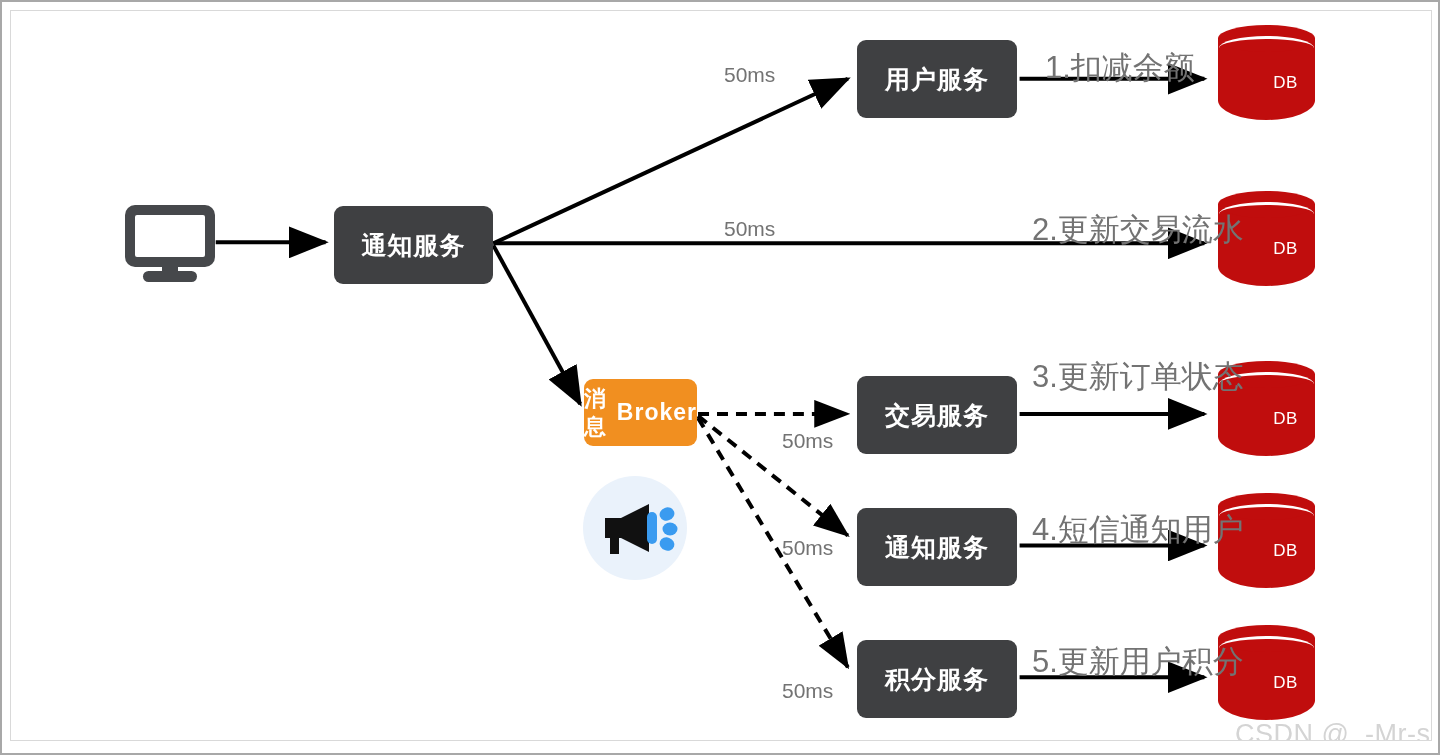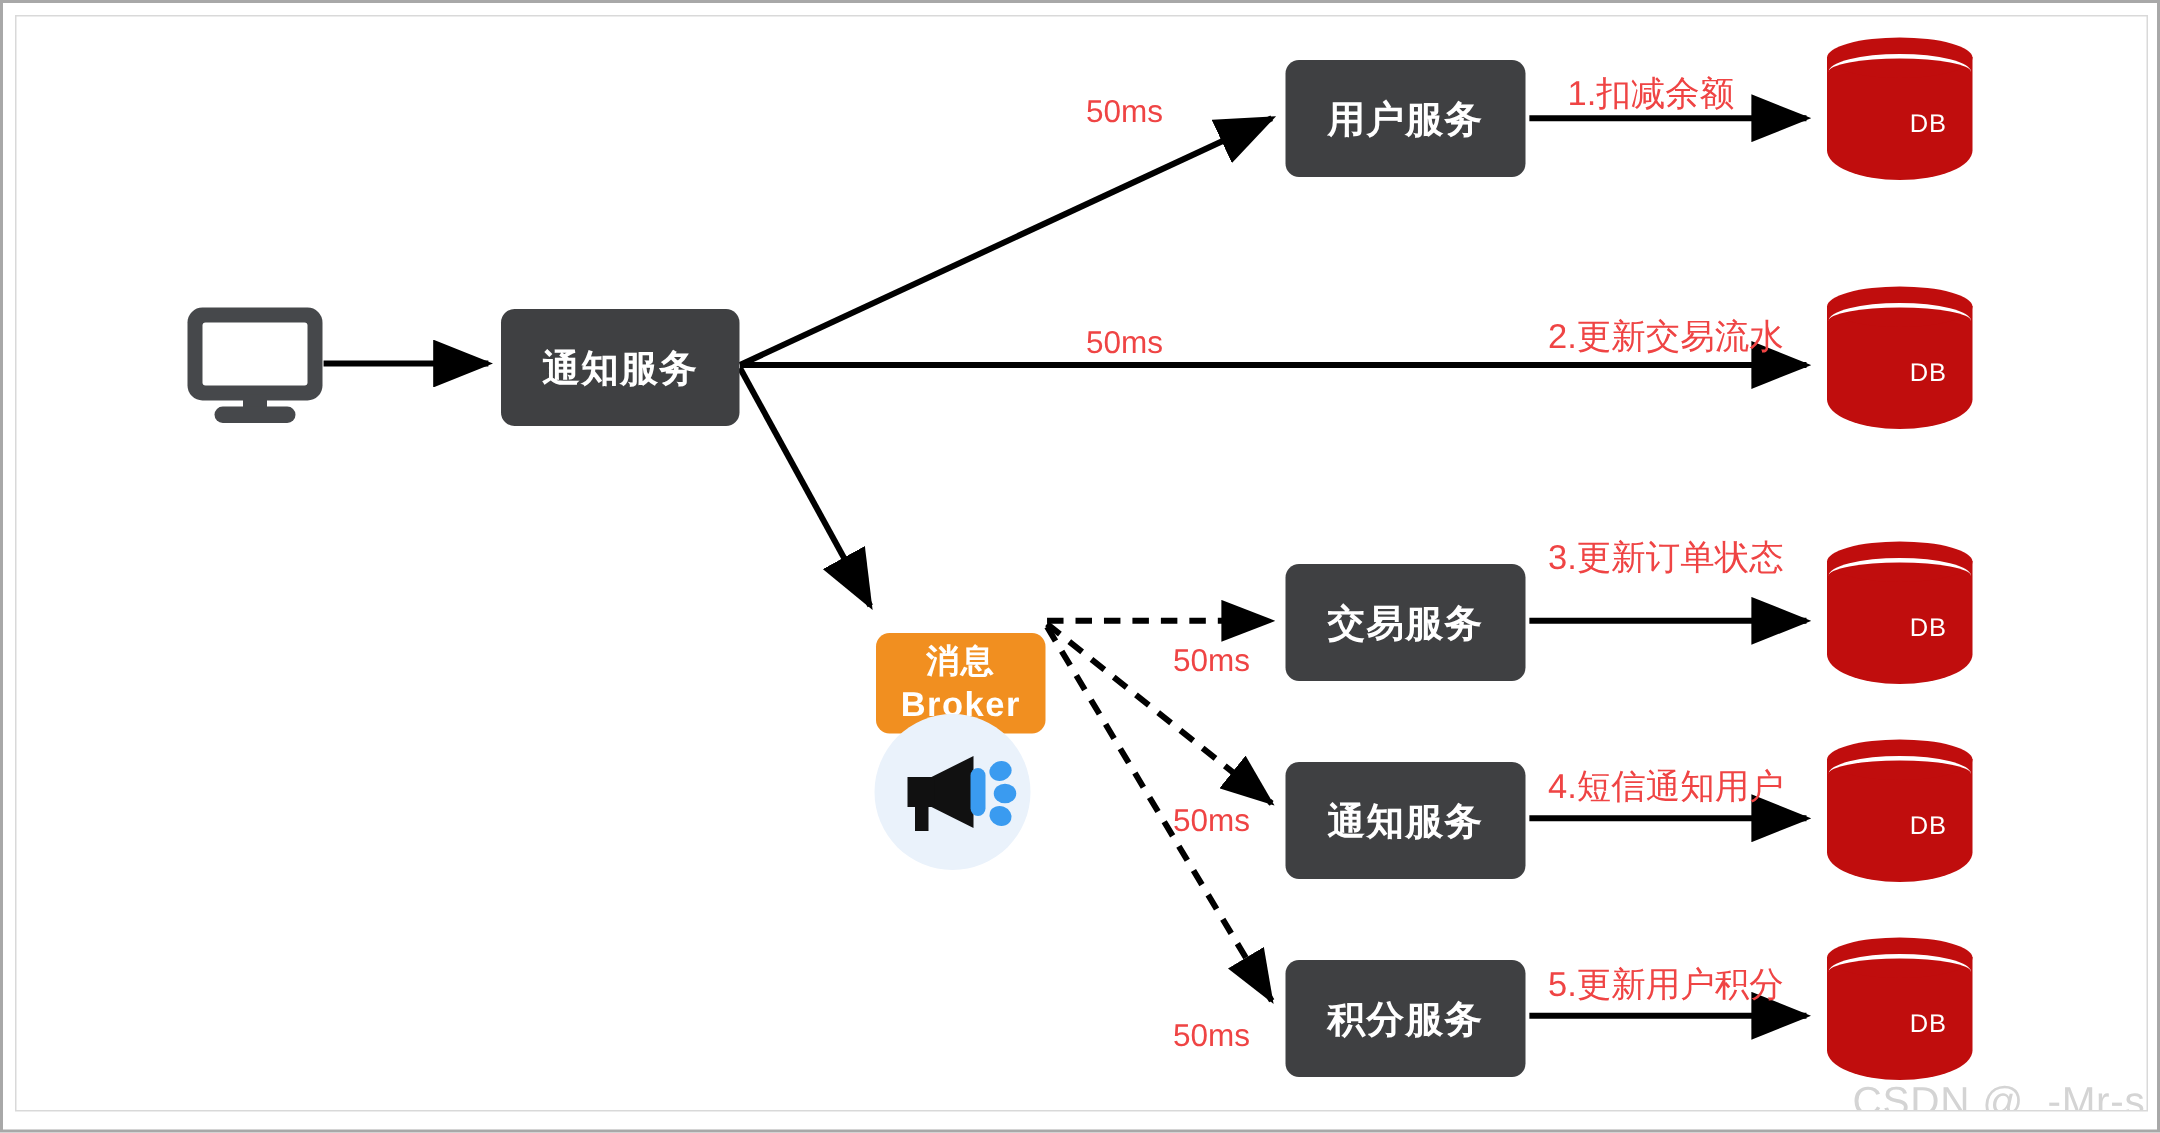--- a/index.html
+++ b/index.html
@@ -50,24 +50,23 @@
     align-items: center;
     justify-content: center;
     font-weight: bold;
     font-size: 25px;
     letter-spacing: 1px;
     box-sizing: border-box;
   }
   .svc.broker {
     background: #f18f20;
     border-radius: 9px;
-    flex-direction: column;
+    flex-direction: row;
     font-size: 22px;
     line-height: 1.25;
-    margin-top: 43px;
   }
   .svc.broker .l1 { font-size: 22px; }
   .svc.broker .l2 { font-size: 23px; }
 
   
   .db {
     position: absolute;
     width: 97px;
     height: 108px;
   }
@@ -116,25 +115,25 @@
     position: absolute;
     width: 104px;
     height: 104px;
     border-radius: 50%;
     background: #eaf2fb;
   }
 
   
   .edge-label {
     position: absolute;
-    color: #ef4444;
+    color: #737373;
     font-size: 21px;
     white-space: nowrap;
   }
-  .edge-label.cn { font-size: 23px; }
+  .edge-label.cn { font-size: 31px; }
 
   
   .watermark {
     position: absolute;
     color: #d4d4d4;
     font-size: 27px;
     white-space: nowrap;
     letter-spacing: 0.5px;
   }
 </style>

